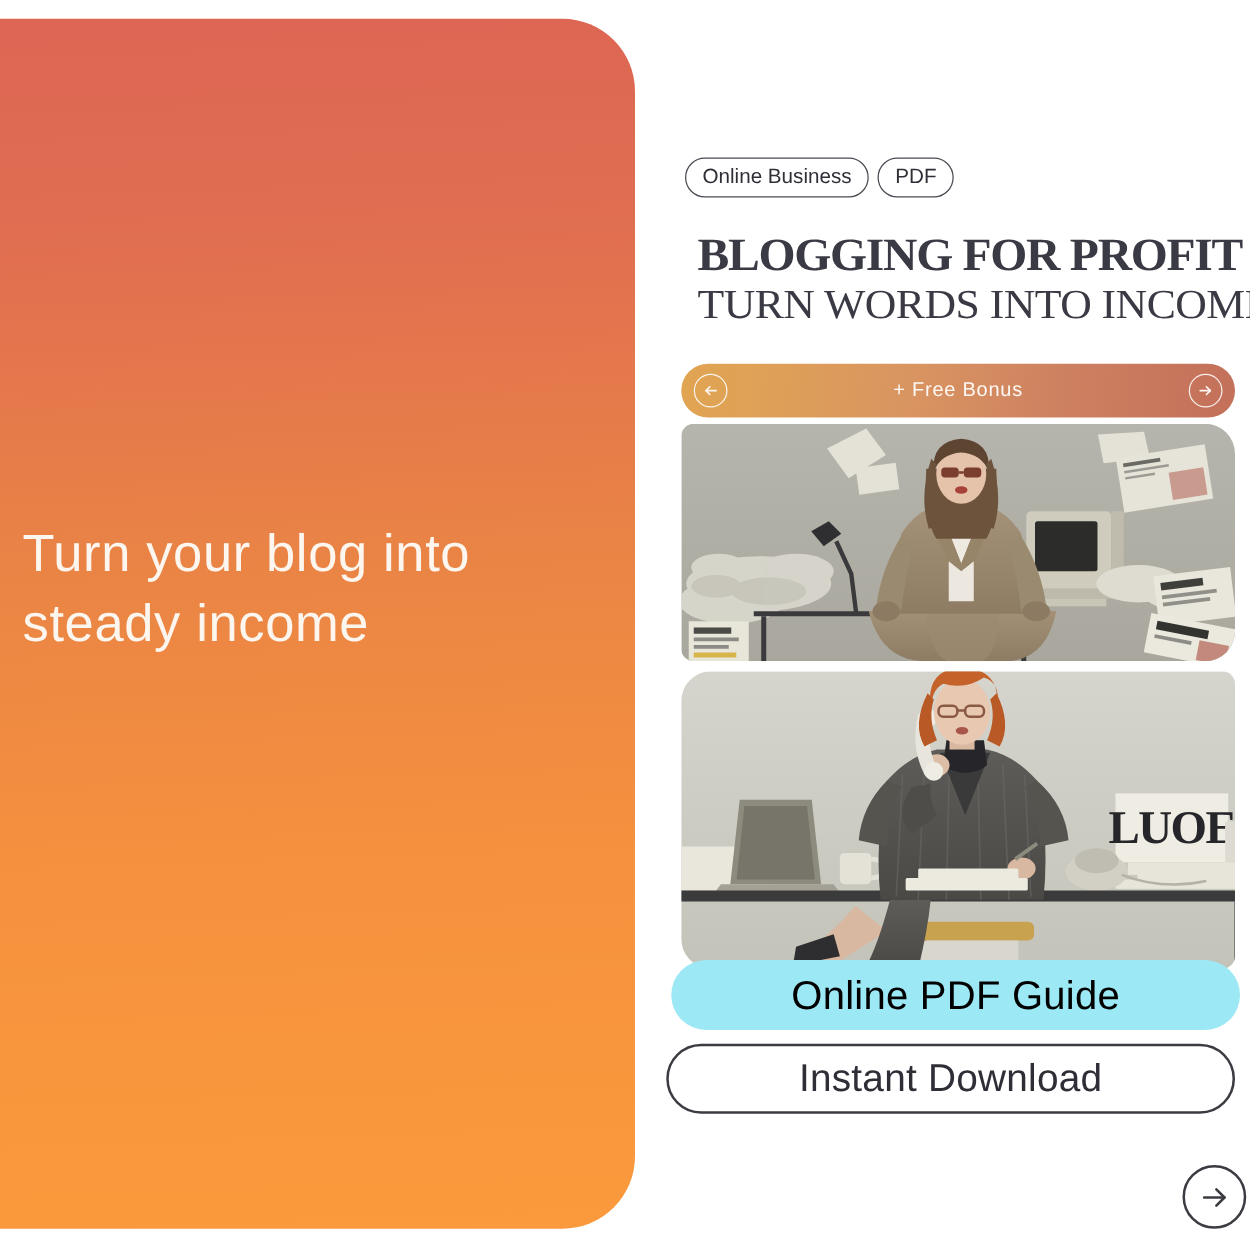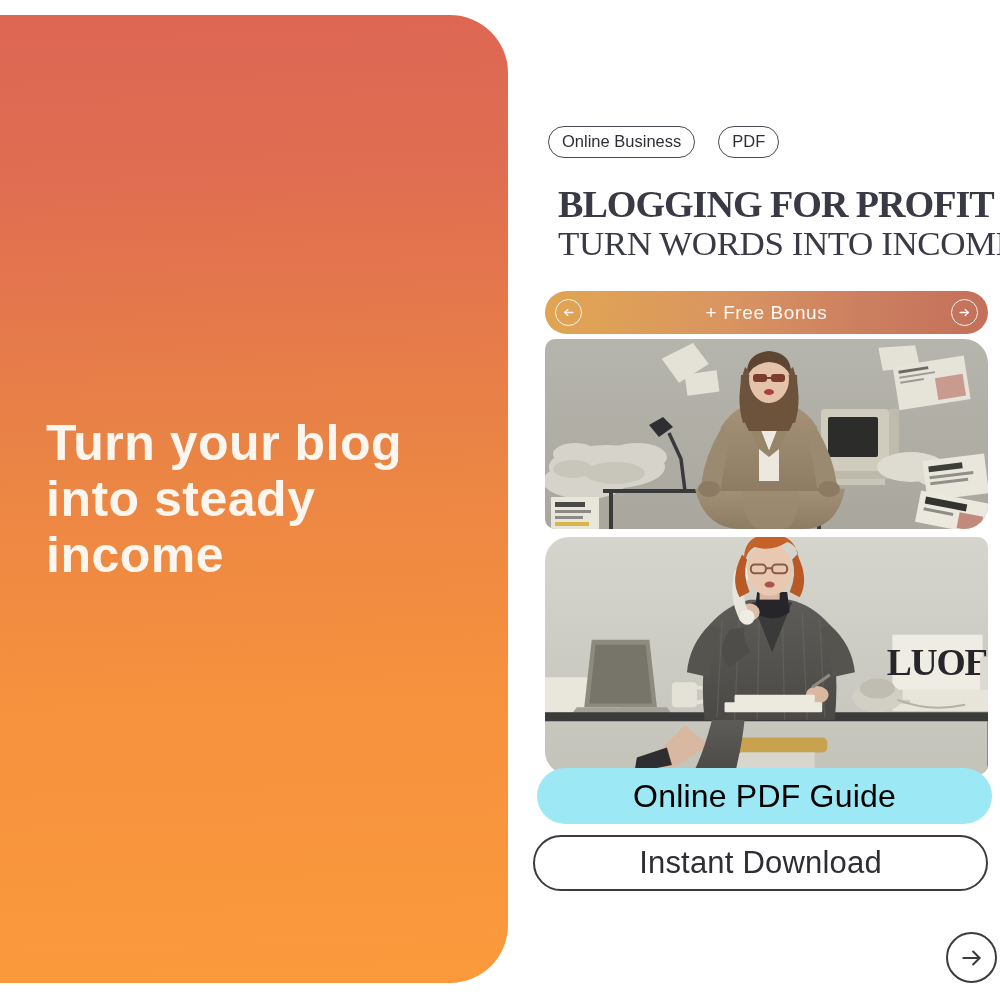--- a/index.html
+++ b/index.html
@@ -18,39 +18,38 @@
     width:528px; height:968px;
     border-radius:0 58px 58px 0;
     background:linear-gradient(178deg,#dd6654 0%,#e06e51 18%,#ea8445 45%,#f6913e 70%,#fa9a3c 100%);
     overflow:hidden;
   }
   .promo-headline{
     position:absolute;
     left:38px; top:400px;
     width:430px;
     color:#fdf6ee;
-    font-size:50px;
-    font-weight:700;
+    font-size:42px;
+    font-weight:400;
     line-height:56px;
     letter-spacing:0.5px;
-    margin-left:28px;
   }
 
   
   .content{
     position:absolute;
     left:535px; top:0;
     width:465px; height:1000px;
   }
 
   
   .tag-row{
     position:absolute;
     left:13px; top:126px;
-    display:flex; align-items:flex-end; gap:23px;
+    display:flex; align-items:flex-end; gap:7px;
   }
   .tag{
     border:1.6px solid #4a4a52;
     border-radius:40px;
     color:#2f2f38;
     font-size:16.5px;
     line-height:1;
     padding:6px 13px 7px 13px;
     white-space:nowrap;
     background:#fff;
@@ -88,21 +87,21 @@
     position:absolute;
     left:10px; top:291px;
     width:443px; height:43px;
     border-radius:26px;
     background:linear-gradient(95deg,#e0a452 0%,#dfa256 12%,#d99461 42%,#cd8060 70%,#c3705a 100%);
     display:flex; align-items:center; justify-content:space-between;
     padding:0 10px;
   }
   .bonus-label{
     color:#fdf8f4;
-    font-size:19px;
+    font-size:16px;
     letter-spacing:0.6px;
     flex:1; text-align:center;
   }
   .circ-btn{
     width:27px; height:27px;
     border:1.6px solid rgba(255,255,255,.88);
     border-radius:50%;
     display:flex; align-items:center; justify-content:center;
     flex:0 0 auto;
   }

